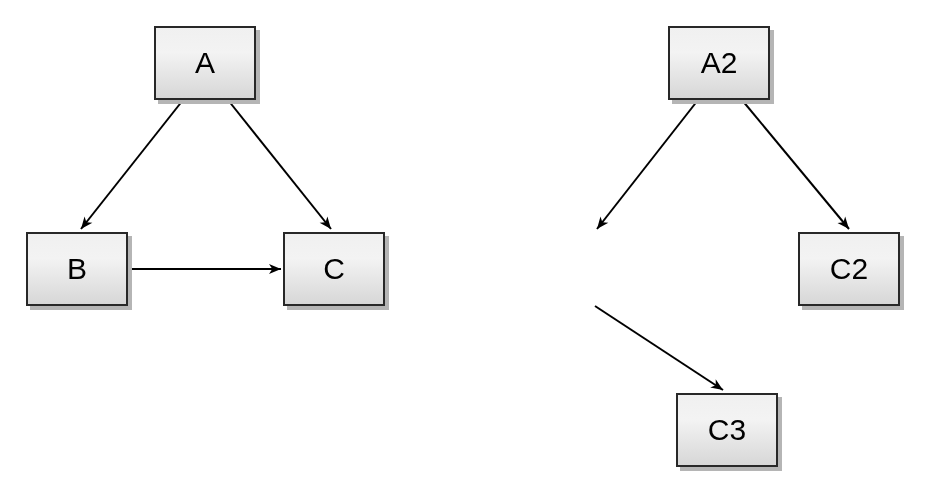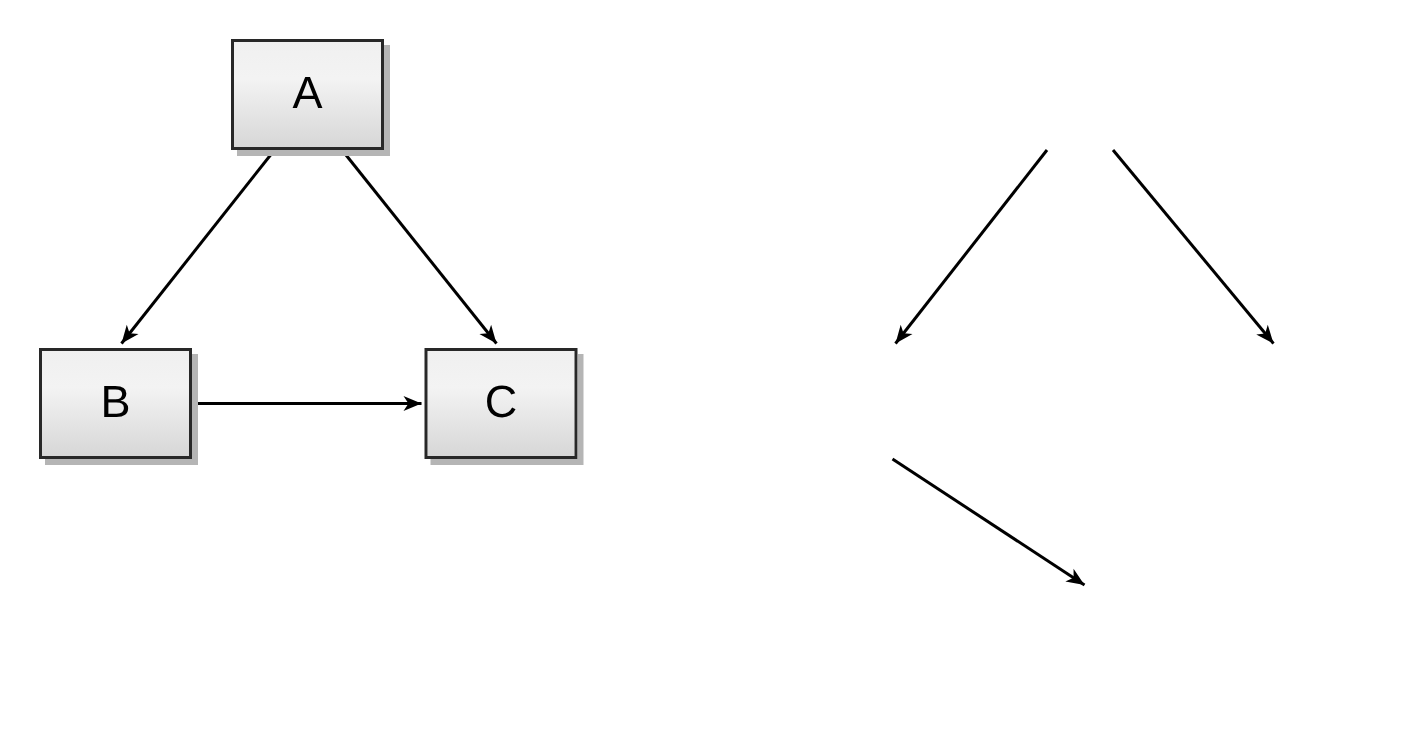--- a/index.html
+++ b/index.html
@@ -70,14 +70,23 @@
   <div class="node" style="left:154px; top:26px;">
     <span class="node-label">A</span>
   </div>
   <div class="node" style="left:26px; top:232px;">
     <span class="node-label">B</span>
   </div>
   <div class="node" style="left:283px; top:232px;">
     <span class="node-label">C</span>
   </div>
 
+  <div class="node" style="left:668px; top:26px;">
+    <span class="node-label">A2</span>
+  </div>
+  <div class="node" style="left:798px; top:232px;">
+    <span class="node-label">C2</span>
+  </div>
+  <div class="node" style="left:676px; top:393px;">
+    <span class="node-label">C3</span>
+  </div>
 
 </div>
 
 </body></html>

